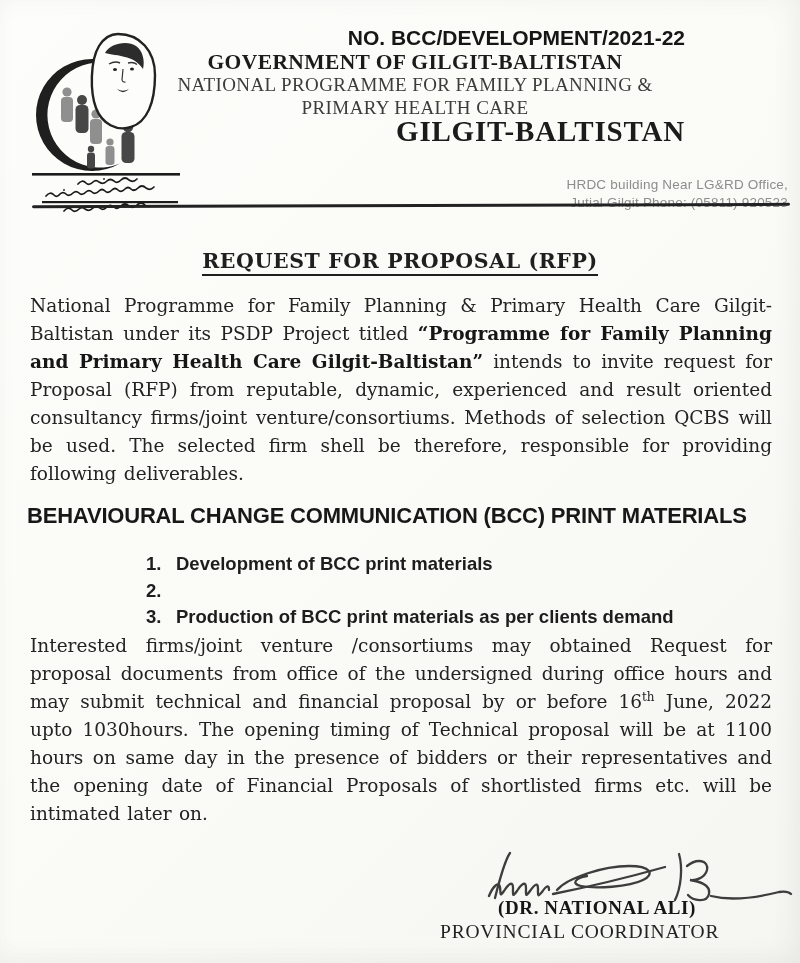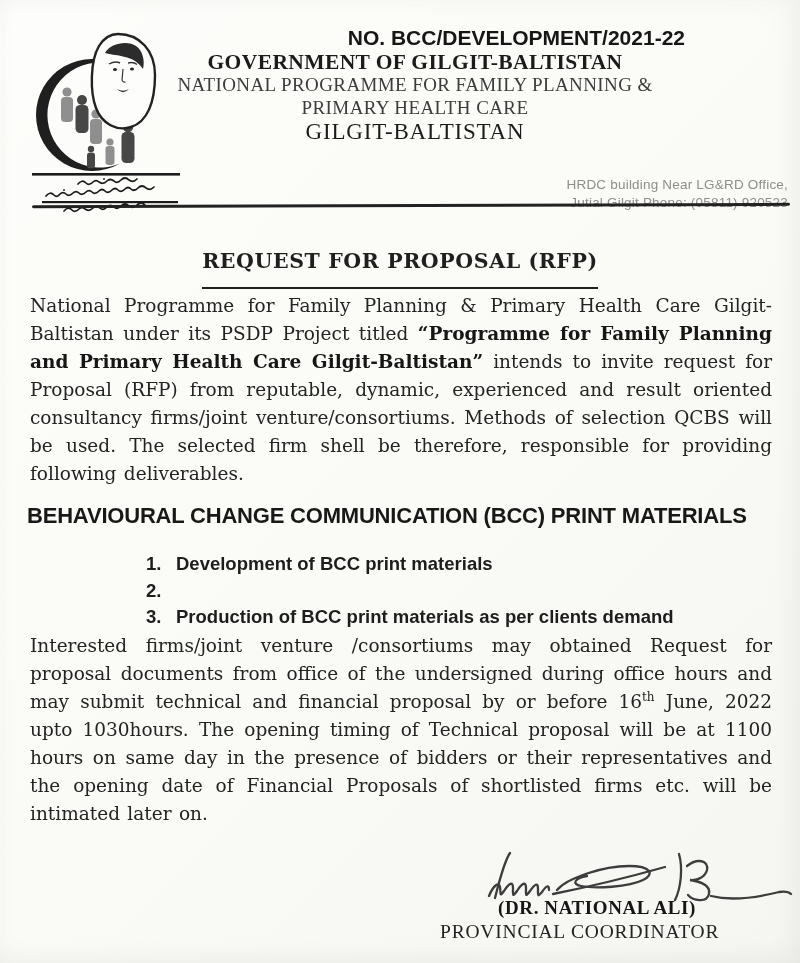--- a/index.html
+++ b/index.html
@@ -34,22 +34,22 @@
   }
   .govt {
     font-weight: bold; font-size: 21.5px; line-height: 24px;
     letter-spacing: 0.4px; color: #1b1b1b;
   }
   .unit-line {
     font-size: 19px; line-height: 22.5px;
     letter-spacing: 0.4px; color: #3c3c3c;
   }
   .region {
-    font-weight: normal; font-size: 23px; line-height: 25px;
-    letter-spacing: 0.8px; color: #1b1b1b;
+    font-weight: bold; font-size: 29px; line-height: 25px;
+    letter-spacing: 0.8px; color: #1b1b1b; text-align: right;
   }
   .addr {
     position: absolute; right: 12px; top: 159px; width: 330px;
     text-align: right;
     font-family: "Liberation Sans", sans-serif;
     font-size: 13.5px; line-height: 17.5px;
     color: #8d8d8d; letter-spacing: 0.2px; margin-top: 17px;
   }
   .rule {
     position: absolute; left: 32px; top: 204px; width: 758px; height: 3px;
@@ -57,21 +57,21 @@
   }
 
   
   .doc-title {
     position: absolute; left: 0; top: 249px; width: 800px;
     text-align: center;
   }
   .doc-title span {
     font-family: "DejaVu Serif", serif;
     font-weight: bold; font-size: 20.5px; letter-spacing: 0.6px;
-    border-bottom: 2.5px solid #1f1f1f; padding-bottom: 14px;
+    border-bottom: 2.5px solid #1f1f1f; padding-bottom: 1px;
   }
 
   
   .body-para {
     position: absolute; left: 30px; width: 742px; margin: 0;
     font-family: "DejaVu Serif", serif;
     font-size: 18.5px; line-height: 28px;
     text-align: justify; color: #232323;
     word-spacing: 1.5px;
   }

